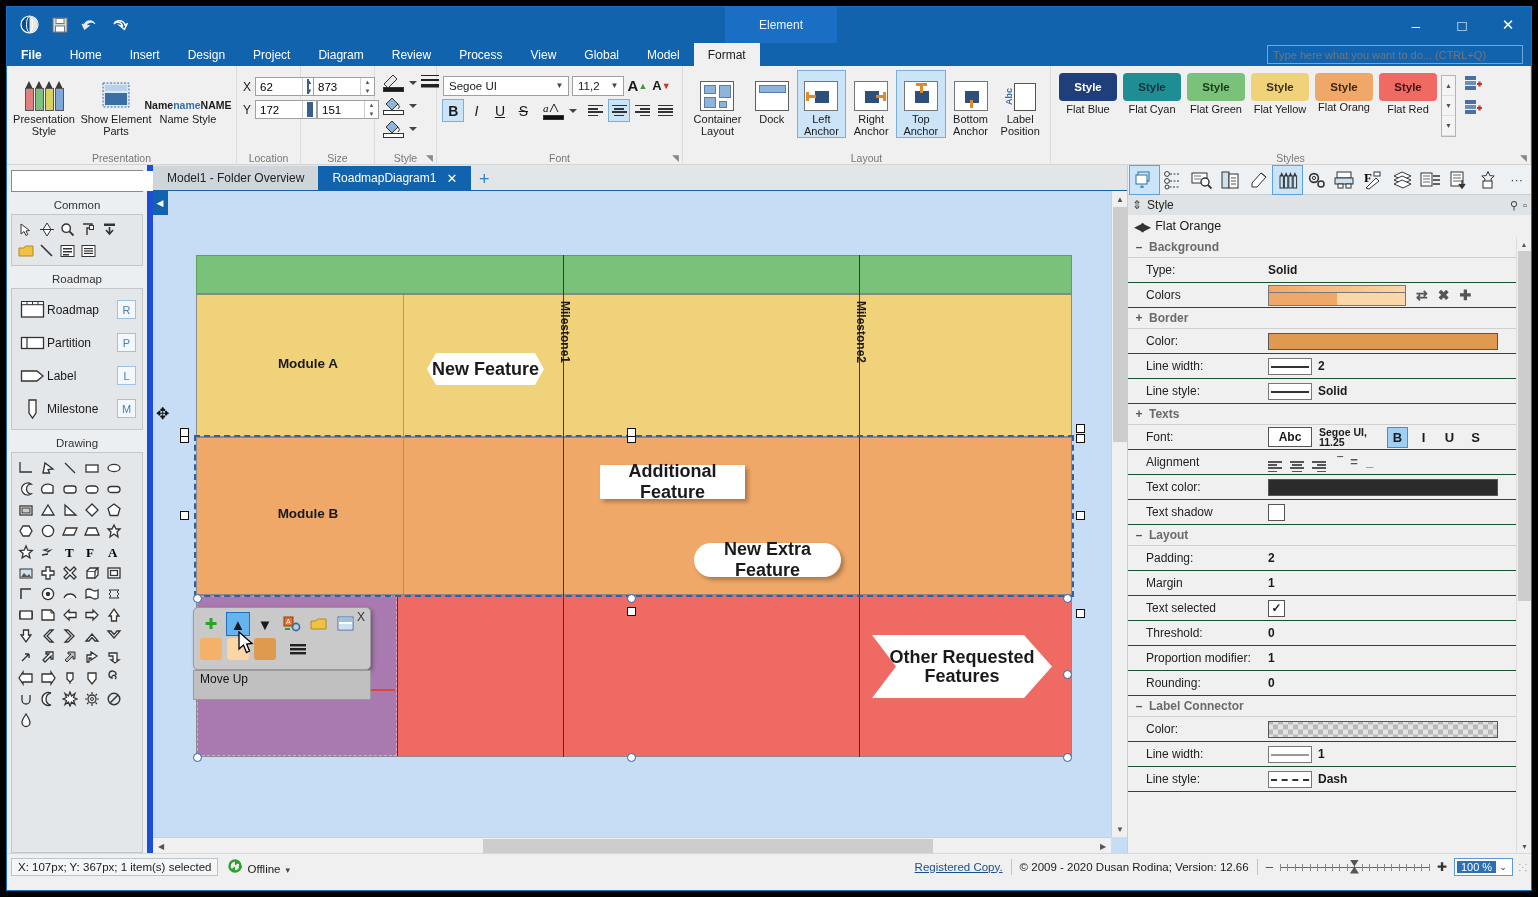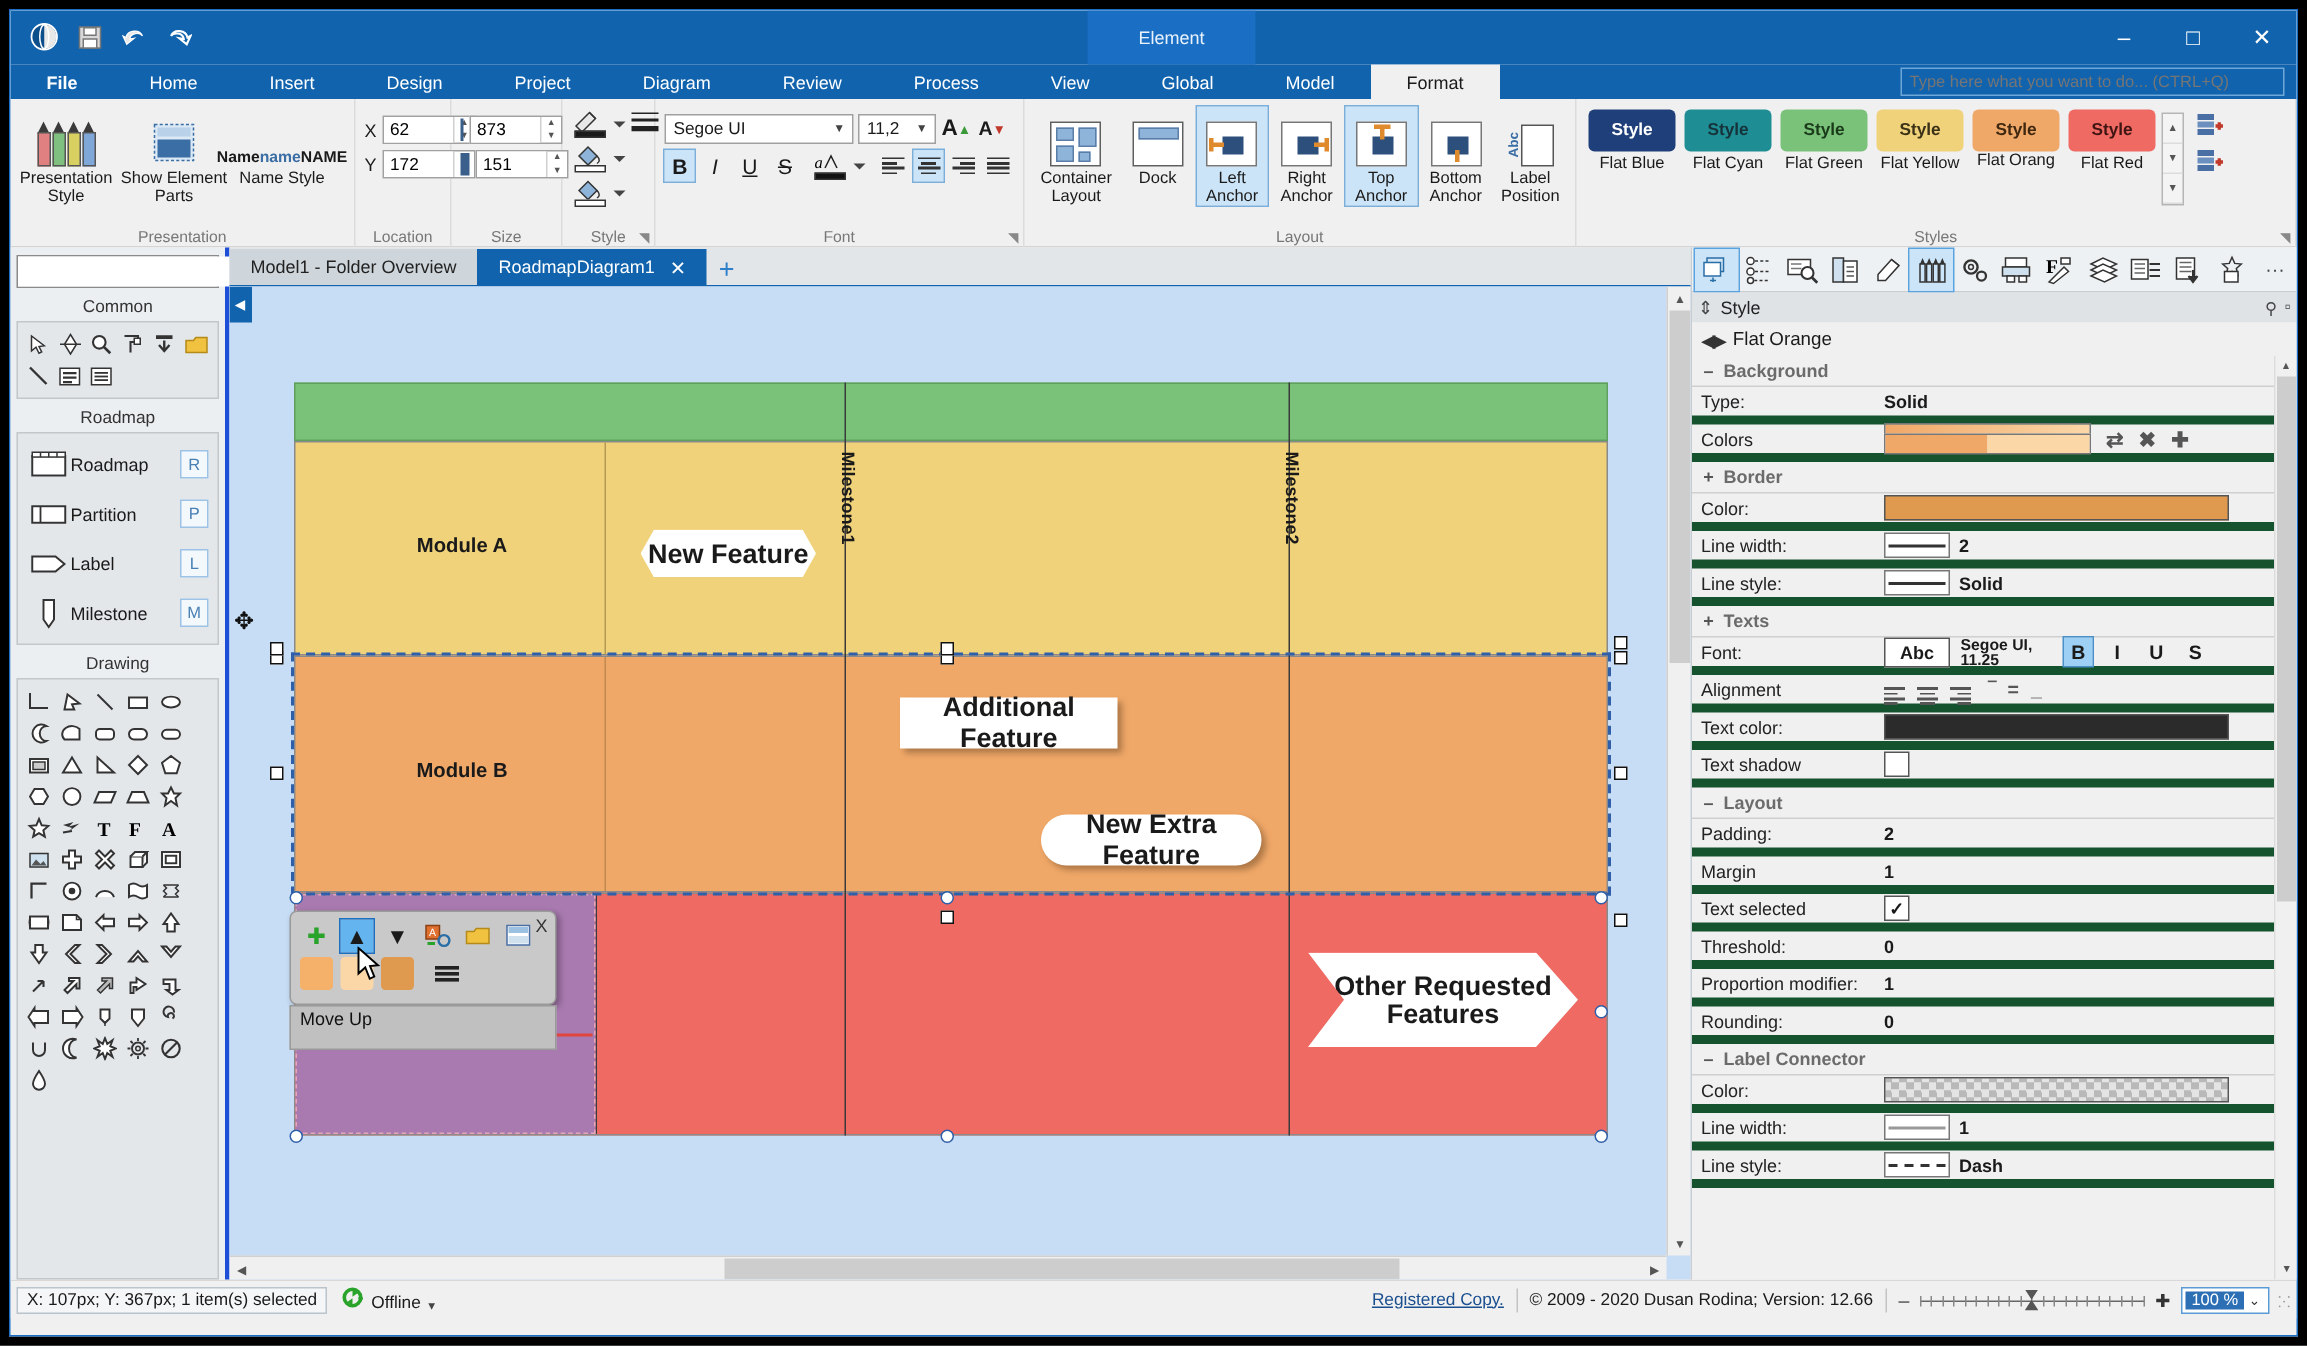--- a/index.html
+++ b/index.html
@@ -16,21 +16,21 @@
   .tb-icons { position:absolute; left:12px; top:7px; display:flex; gap:9px; align-items:center;}
   .tb-icon { width:21px; height:21px; display:flex; align-items:center; justify-content:center; cursor:pointer;}
   .tb-title { position:absolute; left:0; right:0; top:9px; text-align:center; font-size:12.5px; width:720px;}
   .tb-ctxtab { position:absolute; left:718px; top:0; width:112px; height:36px; background:#1a6fc4; color:#e9f2fb;
                display:flex; align-items:center; justify-content:center; font-size:12px;}
   .winbtns { position:absolute; right:0; top:0; display:flex; height:36px;}
   .winbtn { width:46px; height:36px; display:flex; align-items:center; justify-content:center; color:#fff; font-size:15px; cursor:pointer;}
 
   
   .ribbon-tabs { position:relative; height:23px; background:#1163ad; display:flex; align-items:stretch; }
-  .rtab { padding:0 24px; display:flex; align-items:center; color:#fff; font-size:12px; cursor:pointer; }
+  .rtab { padding:0 14px; display:flex; align-items:center; color:#fff; font-size:12px; cursor:pointer; }
   .rtab.file { font-weight:bold; }
   .rtab.active { background:#f0f0f0; color:#1a1a1a; }
   .qsearch { position:absolute; right:8px; top:2px; width:256px; height:19px; background:#1163ad;
              border:1px solid #6ea8d8; color:#cfe2f3; font-size:11px; padding:0 5px; line-height:17px; }
 
   
   .ribbon { position:relative; height:99px; background:#f0f0f0; border-bottom:1px solid #d4d4d4; display:flex; }
   .rgroup { position:relative; height:99px; border-right:1px solid #dcdcdc; padding:3px 6px 0 6px; display:flex; flex-direction:column;}
   .rgroup-label { position:absolute; bottom:1px; left:0; right:0; text-align:center; font-size:10.5px; color:#777; }
   .rgroup-launch { position:absolute; bottom:2px; right:3px; font-size:9px; color:#888; cursor:pointer; }
@@ -87,21 +87,21 @@
   .styleswatch { width:58px; height:28px; border-radius:4px; display:flex; align-items:center; justify-content:center;
                  font-size:11.5px; font-weight:bold; cursor:pointer;}
   .stylename { font-size:11px; margin-top:2px; color:#1a1a1a; white-space:nowrap;}
   .gal-scroll { width:15px; height:62px; border:1px solid #b5b5b5; background:#f4f4f4; display:flex; flex-direction:column; margin-top:2px;}
   .gal-scroll div { flex:1; display:flex; align-items:center; justify-content:center; font-size:7px; color:#555; border-bottom:1px solid #dcdcdc; cursor:pointer;}
 
   
   .workspace { position:relative; height:688px; display:flex; background:#f0f0f0; }
 
   
-  .toolbox { width:146px; background:#eceff1; border-right:3px solid #1d4ed8; display:flex; flex-direction:column; }
+  .toolbox { width:146px; background:#eceff1; border-right:6px solid #1d4ed8; display:flex; flex-direction:column; }
   .searchbar { margin:5px 4px 0 4px; height:22px; display:flex; border:1px solid #8a8a8a; background:#fff;}
   .searchbar input { flex:1; border:none; outline:none; font-size:11px; padding-left:4px; font-family:"Liberation Sans",sans-serif;}
   .searchbar .sbtn { width:24px; background:#6e7a82; display:flex; align-items:center; justify-content:center; cursor:pointer;}
   .tb-section { margin-top:4px; text-align:center; font-size:11.5px; color:#333; padding:3px 0; }
   .tb-panel { margin:0 4px; border:1px solid #c3c7ca; background:#e4e7ea; padding:4px 3px;}
   .icongrid { display:flex; flex-wrap:wrap; }
   .icongrid .gi { width:21px; height:21px; display:flex; align-items:center; justify-content:center; cursor:pointer;}
   .tb-list .tb-item { display:flex; align-items:center; height:33px; cursor:pointer; padding-left:2px;}
   .tb-item .ti-ico { width:30px; display:flex; align-items:center; justify-content:center;}
   .tb-item .ti-lbl { flex:1; font-size:12px; }
@@ -159,21 +159,21 @@
   .rp-toolbar { height:30px; background:#eef1f3; display:flex; align-items:center; border-bottom:1px solid #c8cdd1; padding-left:2px;}
   .rp-tbtn { width:30px; height:28px; display:flex; align-items:center; justify-content:center; cursor:pointer;}
   .rp-tbtn.sel { background:#cce4f7; outline:1px solid #5ba3de;}
   .rp-head { height:20px; background:#dfe3e6; display:flex; align-items:center; padding:0 4px; font-size:12px; color:#222;}
   .rp-head .pinbox { margin-left:auto; display:flex; gap:5px; color:#444; font-size:11px;}
   .rp-stylename { height:22px; display:flex; align-items:center; gap:6px; padding-left:6px; font-size:12.5px; background:#f0f0f0;}
   .rp-rows { flex:1; overflow:hidden; position:relative; background:#f0f0f0;}
   .grp { height:21px; display:flex; align-items:center; gap:5px; font-size:12px; color:#6b6b6b; font-weight:bold;
          border-bottom:1px solid #cfcfcf; padding-left:6px;}
   .grp .tg { width:10px; text-align:center; color:#555; font-weight:bold; cursor:pointer;}
-  .prow { height:25px; display:flex; align-items:center; padding-left:6px; font-size:12px; border-bottom:6px solid #14532d;}
+  .prow { height:25px; display:flex; align-items:center; padding-left:18px; font-size:12px; border-bottom:1px solid #14532d;}
   .prow .pk { width:122px; color:#222; }
   .prow .pv { flex:1; display:flex; align-items:center; gap:6px; font-weight:bold; }
   .swatch { height:17px; border:1px solid #555; }
   .linebox { width:44px; height:17px; border:1px solid #777; background:#fff; position:relative;}
   .linebox .ln { position:absolute; left:2px; right:2px; top:7px; }
   .chk { width:17px; height:17px; border:1px solid #555; background:#fff; display:flex; align-items:center; justify-content:center; font-size:12px;}
   .rp-vscroll { position:absolute; right:0; top:0; bottom:0; width:15px; background:#f0f0f0; border-left:1px solid #ddd;}
 
   
   .statusbar { height:26px; background:#f0f0f0; display:flex; align-items:center; font-size:11.5px; padding:0 4px; border-top:1px solid #d8d8d8;}

